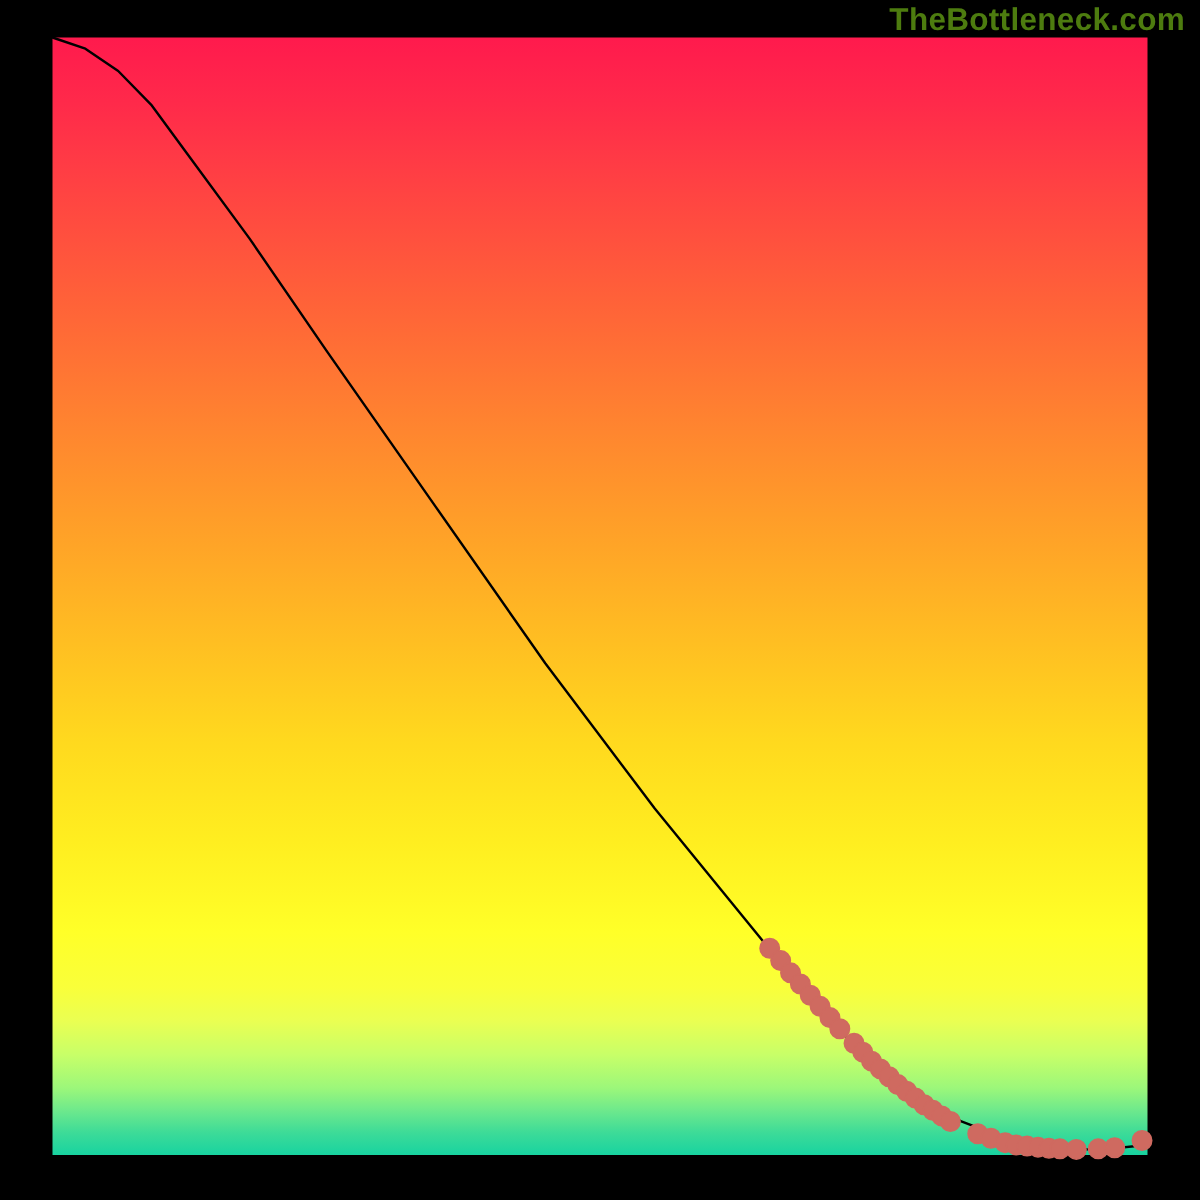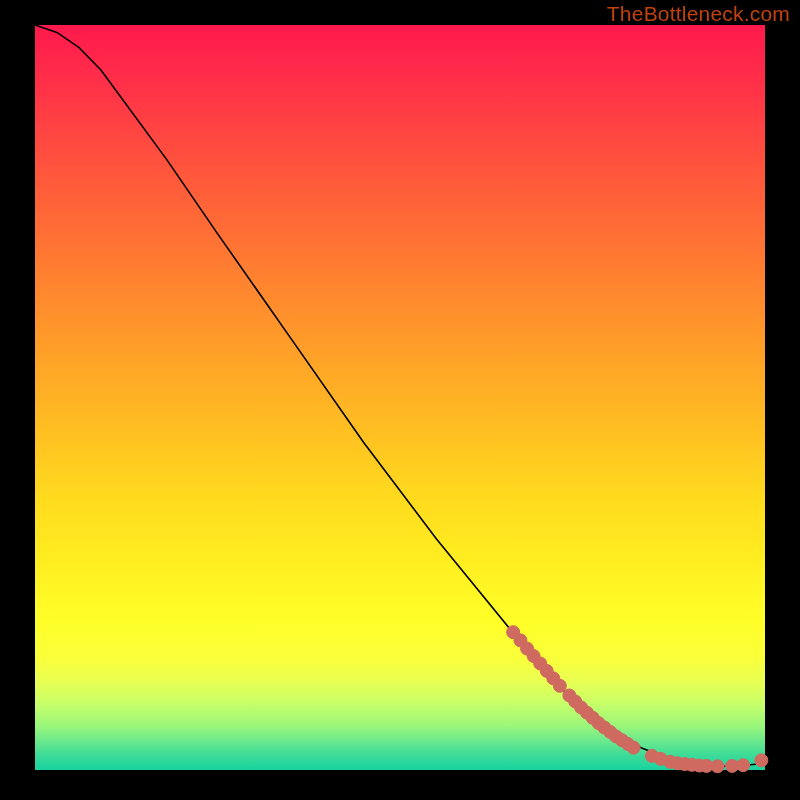--- a/index.html
+++ b/index.html
@@ -45,22 +45,22 @@
       #3ddb98 98%,
       #18d3a0 100%
     );
   }
   .watermark {
     position: absolute;
     top: 2px;
     right: 10px;
     font-family: Arial, Helvetica, sans-serif;
     font-size: 21px;
-    font-weight: 400;
-    color: #c2410c;
+    font-weight: 700;
+    color: #4d7c0f;
     letter-spacing: 0.2px;
     user-select: none;
   }
   svg.overlay {
     position: absolute;
     left: 35px;
     top: 25px;
     width: 730px;
     height: 745px;
     overflow: visible;

